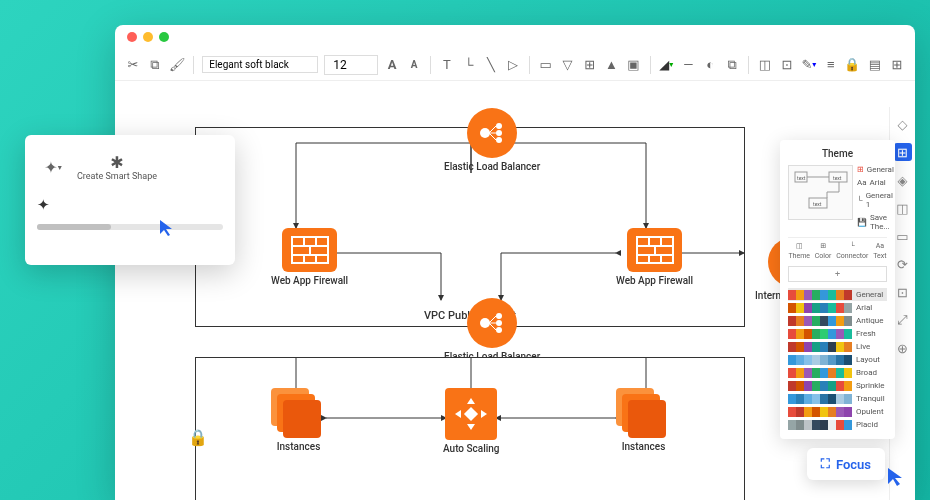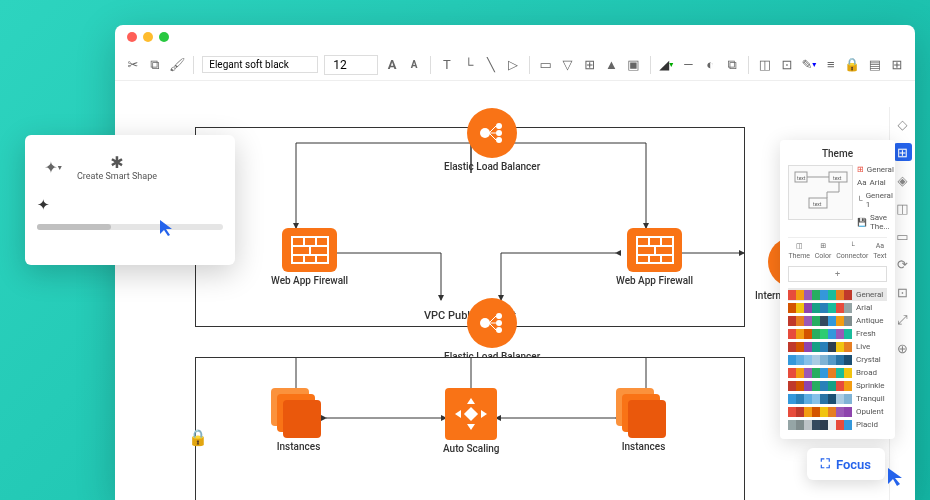--- a/index.html
+++ b/index.html
@@ -374,21 +374,21 @@
       </div>
       <div class="sw-row">
         <div class="sw" style="background: rgb(52, 152, 219);"></div>
         <div class="sw" style="background: rgb(93, 173, 226);"></div>
         <div class="sw" style="background: rgb(133, 193, 233);"></div>
         <div class="sw" style="background: rgb(169, 204, 227);"></div>
         <div class="sw" style="background: rgb(127, 179, 213);"></div>
         <div class="sw" style="background: rgb(84, 153, 199);"></div>
         <div class="sw" style="background: rgb(40, 116, 166);"></div>
         <div class="sw" style="background: rgb(27, 79, 114);"></div>
-        <div class="sw-label">Crystal</div>
+        <div class="sw-label">Layout</div>
       </div>
       <div class="sw-row">
         <div class="sw" style="background: rgb(231, 76, 60);"></div>
         <div class="sw" style="background: rgb(243, 156, 18);"></div>
         <div class="sw" style="background: rgb(155, 89, 182);"></div>
         <div class="sw" style="background: rgb(39, 174, 96);"></div>
         <div class="sw" style="background: rgb(52, 152, 219);"></div>
         <div class="sw" style="background: rgb(230, 126, 34);"></div>
         <div class="sw" style="background: rgb(26, 188, 156);"></div>
         <div class="sw" style="background: rgb(241, 196, 15);"></div>

